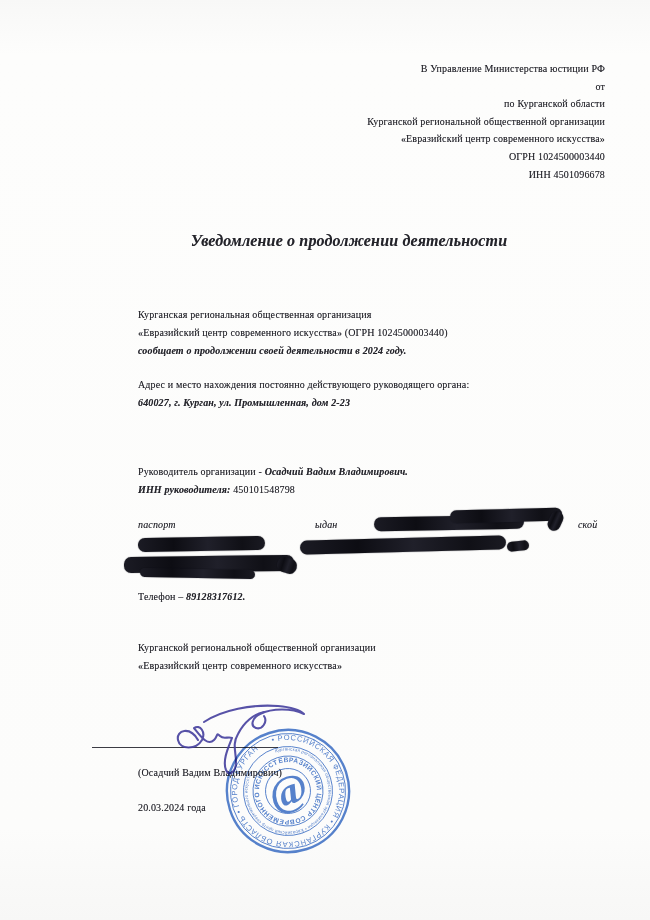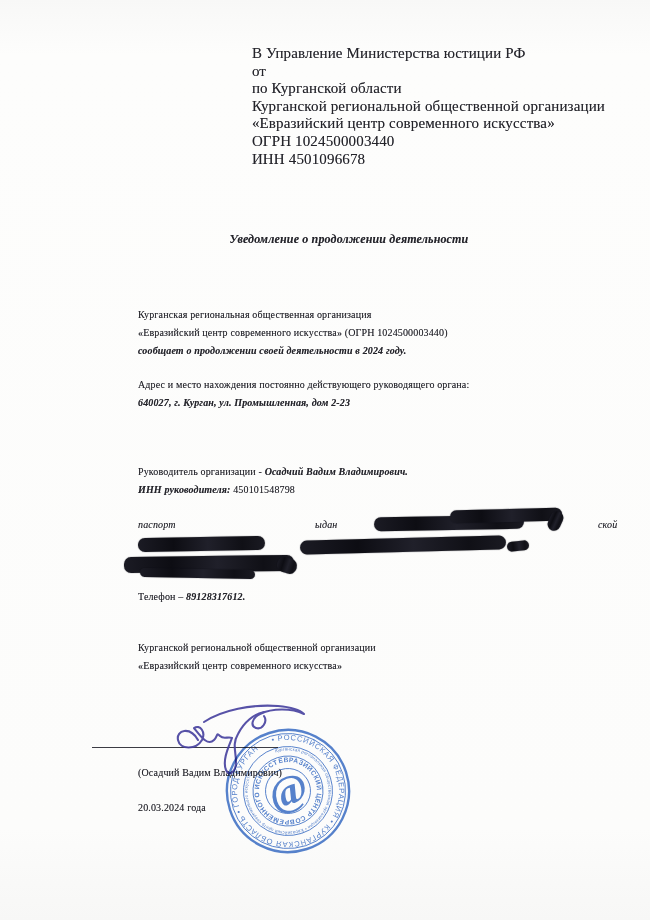--- a/index.html
+++ b/index.html
@@ -8,26 +8,26 @@
     width:650px;height:920px;
     margin:0 auto;
     background:linear-gradient(180deg,#f8f8f7 0%,#fdfdfc 6%,#fcfcfb 90%,#f7f7f6 100%);
     overflow:hidden;
     font-family:"Liberation Serif","DejaVu Serif",serif;
     color:#24242a;
   }
   .txt{ text-shadow:0 0 .5px rgba(40,40,55,.45); letter-spacing:.15px; }
   .abs{ position:absolute; }
   .header{
-    top:45px; right:45px; 
-    font-size:15px; line-height:17.6px; white-space:nowrap;
+    top:60px; right:45px; text-align:right;
+    font-size:10px; line-height:17.6px; white-space:nowrap;
   }
   .title{
     top:232px; left:93px; width:512px; text-align:center;
-    font-size:12px; font-weight:bold; font-style:italic;
+    font-size:16px; font-weight:bold; font-style:italic;
   }
   .para{ left:93px; font-size:10px; line-height:17.8px; white-space:nowrap;margin-left:45px; }
   .bi{ font-weight:bold; font-style:italic; }
   .it{ font-style:italic; }
   .p1{ top:306px; }
   .p2{ top:376px; }
   .p3{ top:428px; }
   .p4{ top:463px; }
   .p5{ top:516px; line-height:18.5px; }
   .p5 .l2{ position:relative; height:18.5px; }
@@ -85,21 +85,21 @@
     </div>
     <div>
       <span class="bi">ИНН руководителя: </span><span>450101548798</span>
     </div>
   </div>
 
   <div class="abs para p5 txt">
     <div class="l2">
       <span class="frag it" style="left:0">паспорт</span>
       <span class="frag it" style="left:177px">ыдан</span>
-      <span class="frag it" style="left:460px">ской</span>
+      <span class="frag it" style="left:440px">ской</span>
     </div>
     <div class="it">обла</div>
   </div>
 
   <div class="redaction" style="left:374px;top:516px;width:150px;height:14px;transform:rotate(-1deg)"></div>
   <div class="redaction" style="left:450px;top:509px;width:112px;height:13px;transform:rotate(-1.5deg)"></div>
   <div class="redaction" style="left:549px;top:511px;width:13px;height:20px;transform:rotate(24deg)"></div>
   <div class="redaction" style="left:138px;top:537px;width:127px;height:14px;transform:rotate(-1deg)"></div>
   <div class="redaction" style="left:300px;top:538px;width:206px;height:14px;transform:rotate(-1.5deg)"></div>
   <div class="redaction" style="left:507px;top:541px;width:22px;height:10px;border-radius:5px;transform:rotate(-6deg)"></div>

